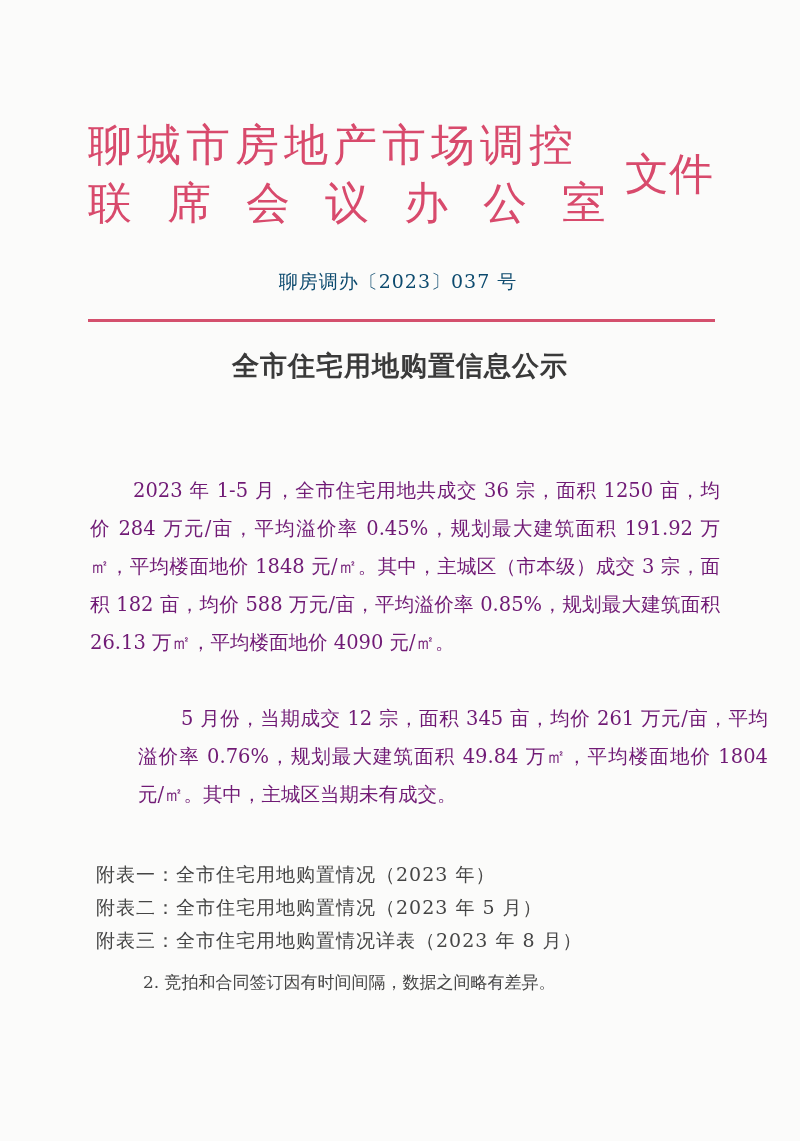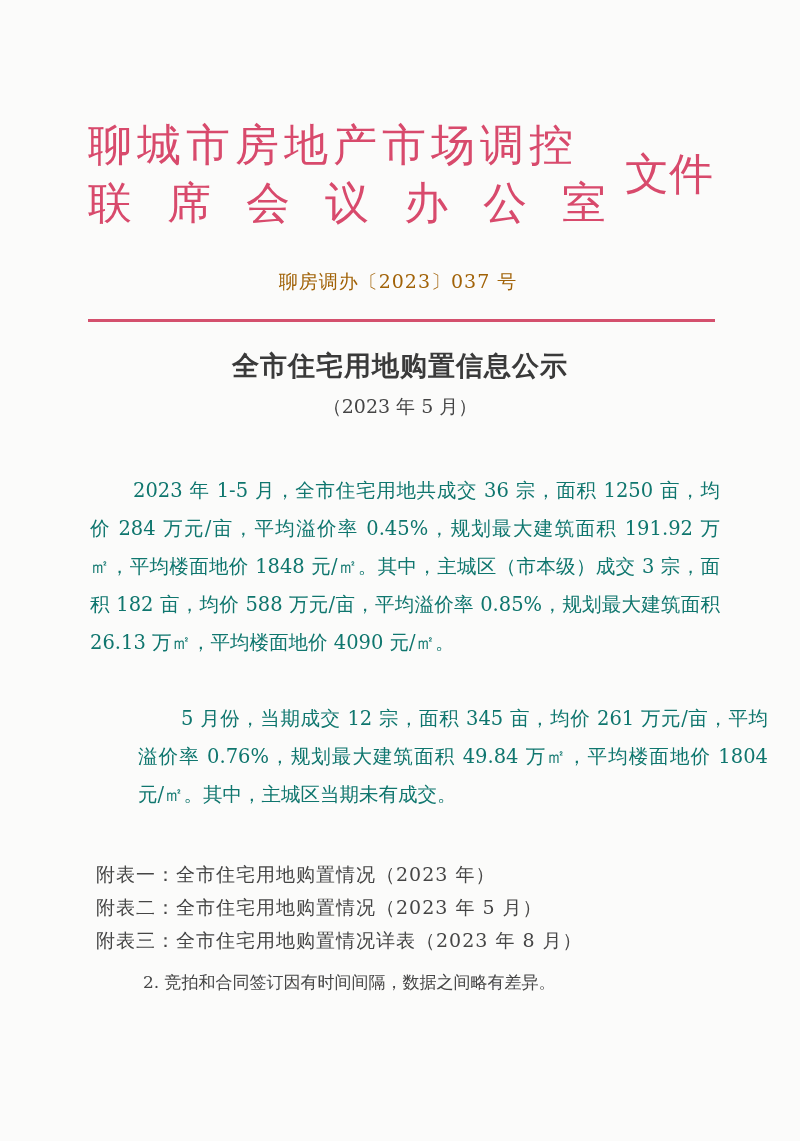--- a/index.html
+++ b/index.html
@@ -45,21 +45,21 @@
       color: #d84a6c;
       font-family: Liberation Serif, serif;
       letter-spacing: 0px;
     }
     .doc-number {
       position: absolute;
       left: 0; width: 796px;
       top: 257px;
       text-align: center;
       font-size: 19px;
-      color: #a16207;
+      color: #0c4a6e;
       letter-spacing: 1px;
     }
     .red-rule {
       position: absolute;
       left: 88px;
       top: 307px;
       width: 627px;
       height: 3px;
       background: #d4506d;
     }
@@ -81,21 +81,21 @@
       text-align: center;
       font-size: 19px;
       color: #454545;
     }
     .body-text {
       position: absolute;
       left: 90px;
       width: 630px;
       font-size: 19.5px;
       line-height: 38px;
-      color: #0f766e;
+      color: #701a75;
       text-align: justify;
     }
     .para { margin: 0; text-indent: 43px; }
     .para1 { top: 460px; }
     .para2 { top: 688px; margin-left: 48px; }
     .annex {
       position: absolute;
       left: 88px;
       top: 846px;
       font-size: 19px;
@@ -125,21 +125,20 @@
     <div class="header-line line1">聊城市房地产市场调控</div>
     <div class="header-line line2">联席会议办公室</div>
   </div>
   <div class="header-suffix">文件</div>
 
   <div class="doc-number">聊房调办〔2023〕037 号</div>
 
   <div class="red-rule"></div>
 
   <div class="main-title">全市住宅用地购置信息公示</div>
-  <div class="sub-title">（2023 年 5 月）</div>
 
   <p class="body-text para para1">2023 年 1-5 月，全市住宅用地共成交 36 宗，面积 1250 亩，均价 284 万元/亩，平均溢价率 0.45%，规划最大建筑面积 191.92 万㎡，平均楼面地价 1848 元/㎡。其中，主城区（市本级）成交 3 宗，面积 182 亩，均价 588 万元/亩，平均溢价率 0.85%，规划最大建筑面积 26.13 万㎡，平均楼面地价 4090 元/㎡。</p>
   <p class="body-text para para2">5 月份，当期成交 12 宗，面积 345 亩，均价 261 万元/亩，平均溢价率 0.76%，规划最大建筑面积 49.84 万㎡，平均楼面地价 1804 元/㎡。其中，主城区当期未有成交。</p>
 
   <div class="annex">
     <div class="annex-item">附表一：全市住宅用地购置情况（2023 年）</div>
     <div class="annex-item">附表二：全市住宅用地购置情况（2023 年 5 月）</div>
     <div class="annex-item">附表三：全市住宅用地购置情况详表（2023 年 8 月）</div>
   </div>
 

